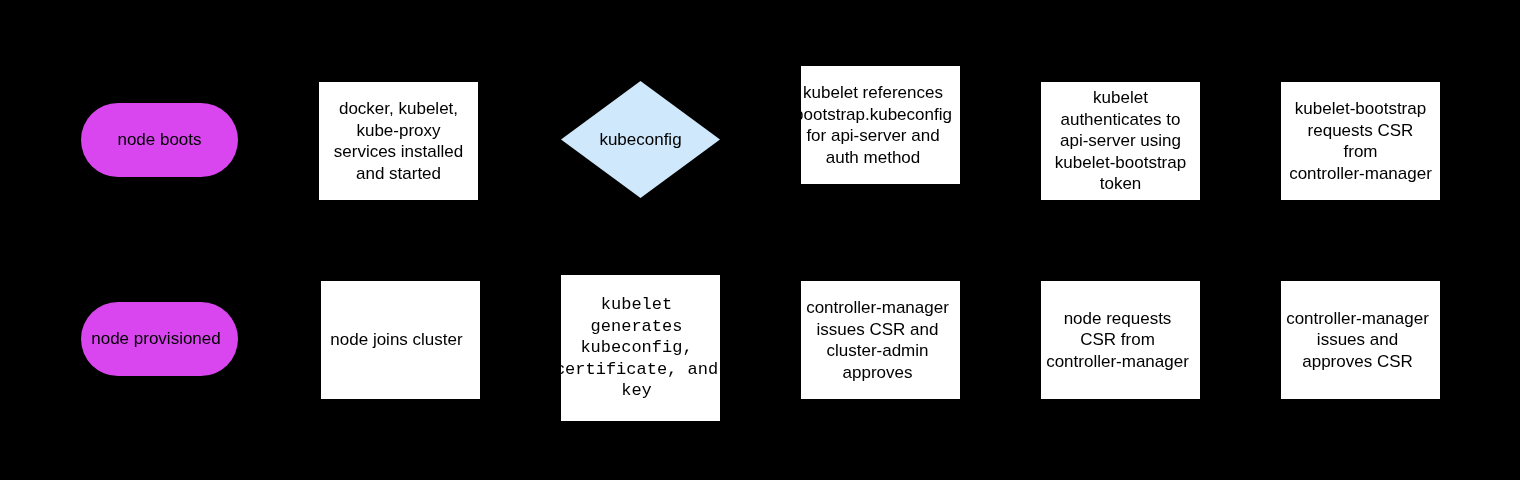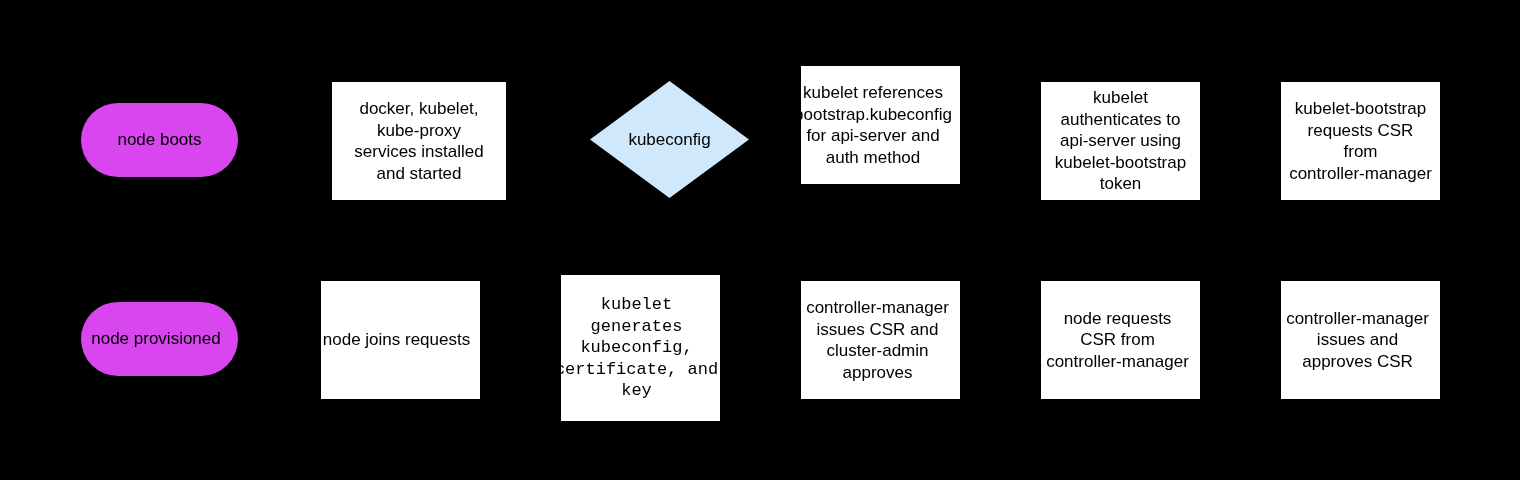--- a/index.html
+++ b/index.html
@@ -69,28 +69,28 @@
 </style>
 </head>
 <body>
 
 <div id="canvas">
 
   <div class="node shape-terminator" style="left:81px; top:103px; width:157px; height:74px;">
     <span class="label">node boots</span>
   </div>
 
-  <div class="node shape-process" style="left:332px; top:82px; width:174px; height:118px;">
+  <div class="node shape-process" style="left:319px; top:82px; width:159px; height:118px;">
     <span class="label">docker, kubelet,
 kube-proxy
 services installed
 and started</span>
   </div>
 
-  <div class="node shape-decision" style="left:590px; top:81px; width:159px; height:117px;justify-content:center;">
+  <div class="node shape-decision" style="left:561px; top:81px; width:159px; height:117px;justify-content:center;">
     <span class="diamond-fill"></span>
     <span class="label">kubeconfig</span>
   </div>
 
   <div class="node shape-process overflow-text" style="left:801px; top:66px; width:159px; height:118px;">
     <span class="label">kubelet references
 bootstrap.kubeconfig
 for api-server and
 auth method</span>
   </div>
@@ -108,21 +108,21 @@
 requests CSR
 from
 controller-manager</span>
   </div>
 
   <div class="node shape-terminator" style="left:81px; top:302px; width:157px; height:74px;">
     <span class="label" style="width:170px; margin-left:-7px;">node provisioned</span>
   </div>
 
   <div class="node shape-process" style="left:321px; top:281px; width:159px; height:118px;">
-    <span class="label" style="width:175px; margin-left:-8px;">node joins requests</span>
+    <span class="label" style="width:175px; margin-left:-8px;">node joins cluster</span>
   </div>
 
   <div class="node shape-process" style="left:561px; top:275px; width:159px; height:146px;font-family:Liberation Mono, monospace;">
     <span class="label" style="width:175px; margin-left:-8px;">kubelet generates
 kubeconfig,
 certificate, and key</span>
   </div>
 
   <div class="node shape-process" style="left:801px; top:281px; width:159px; height:118px;">
     <span class="label" style="width:172px; margin-left:-6px;">controller-manager

